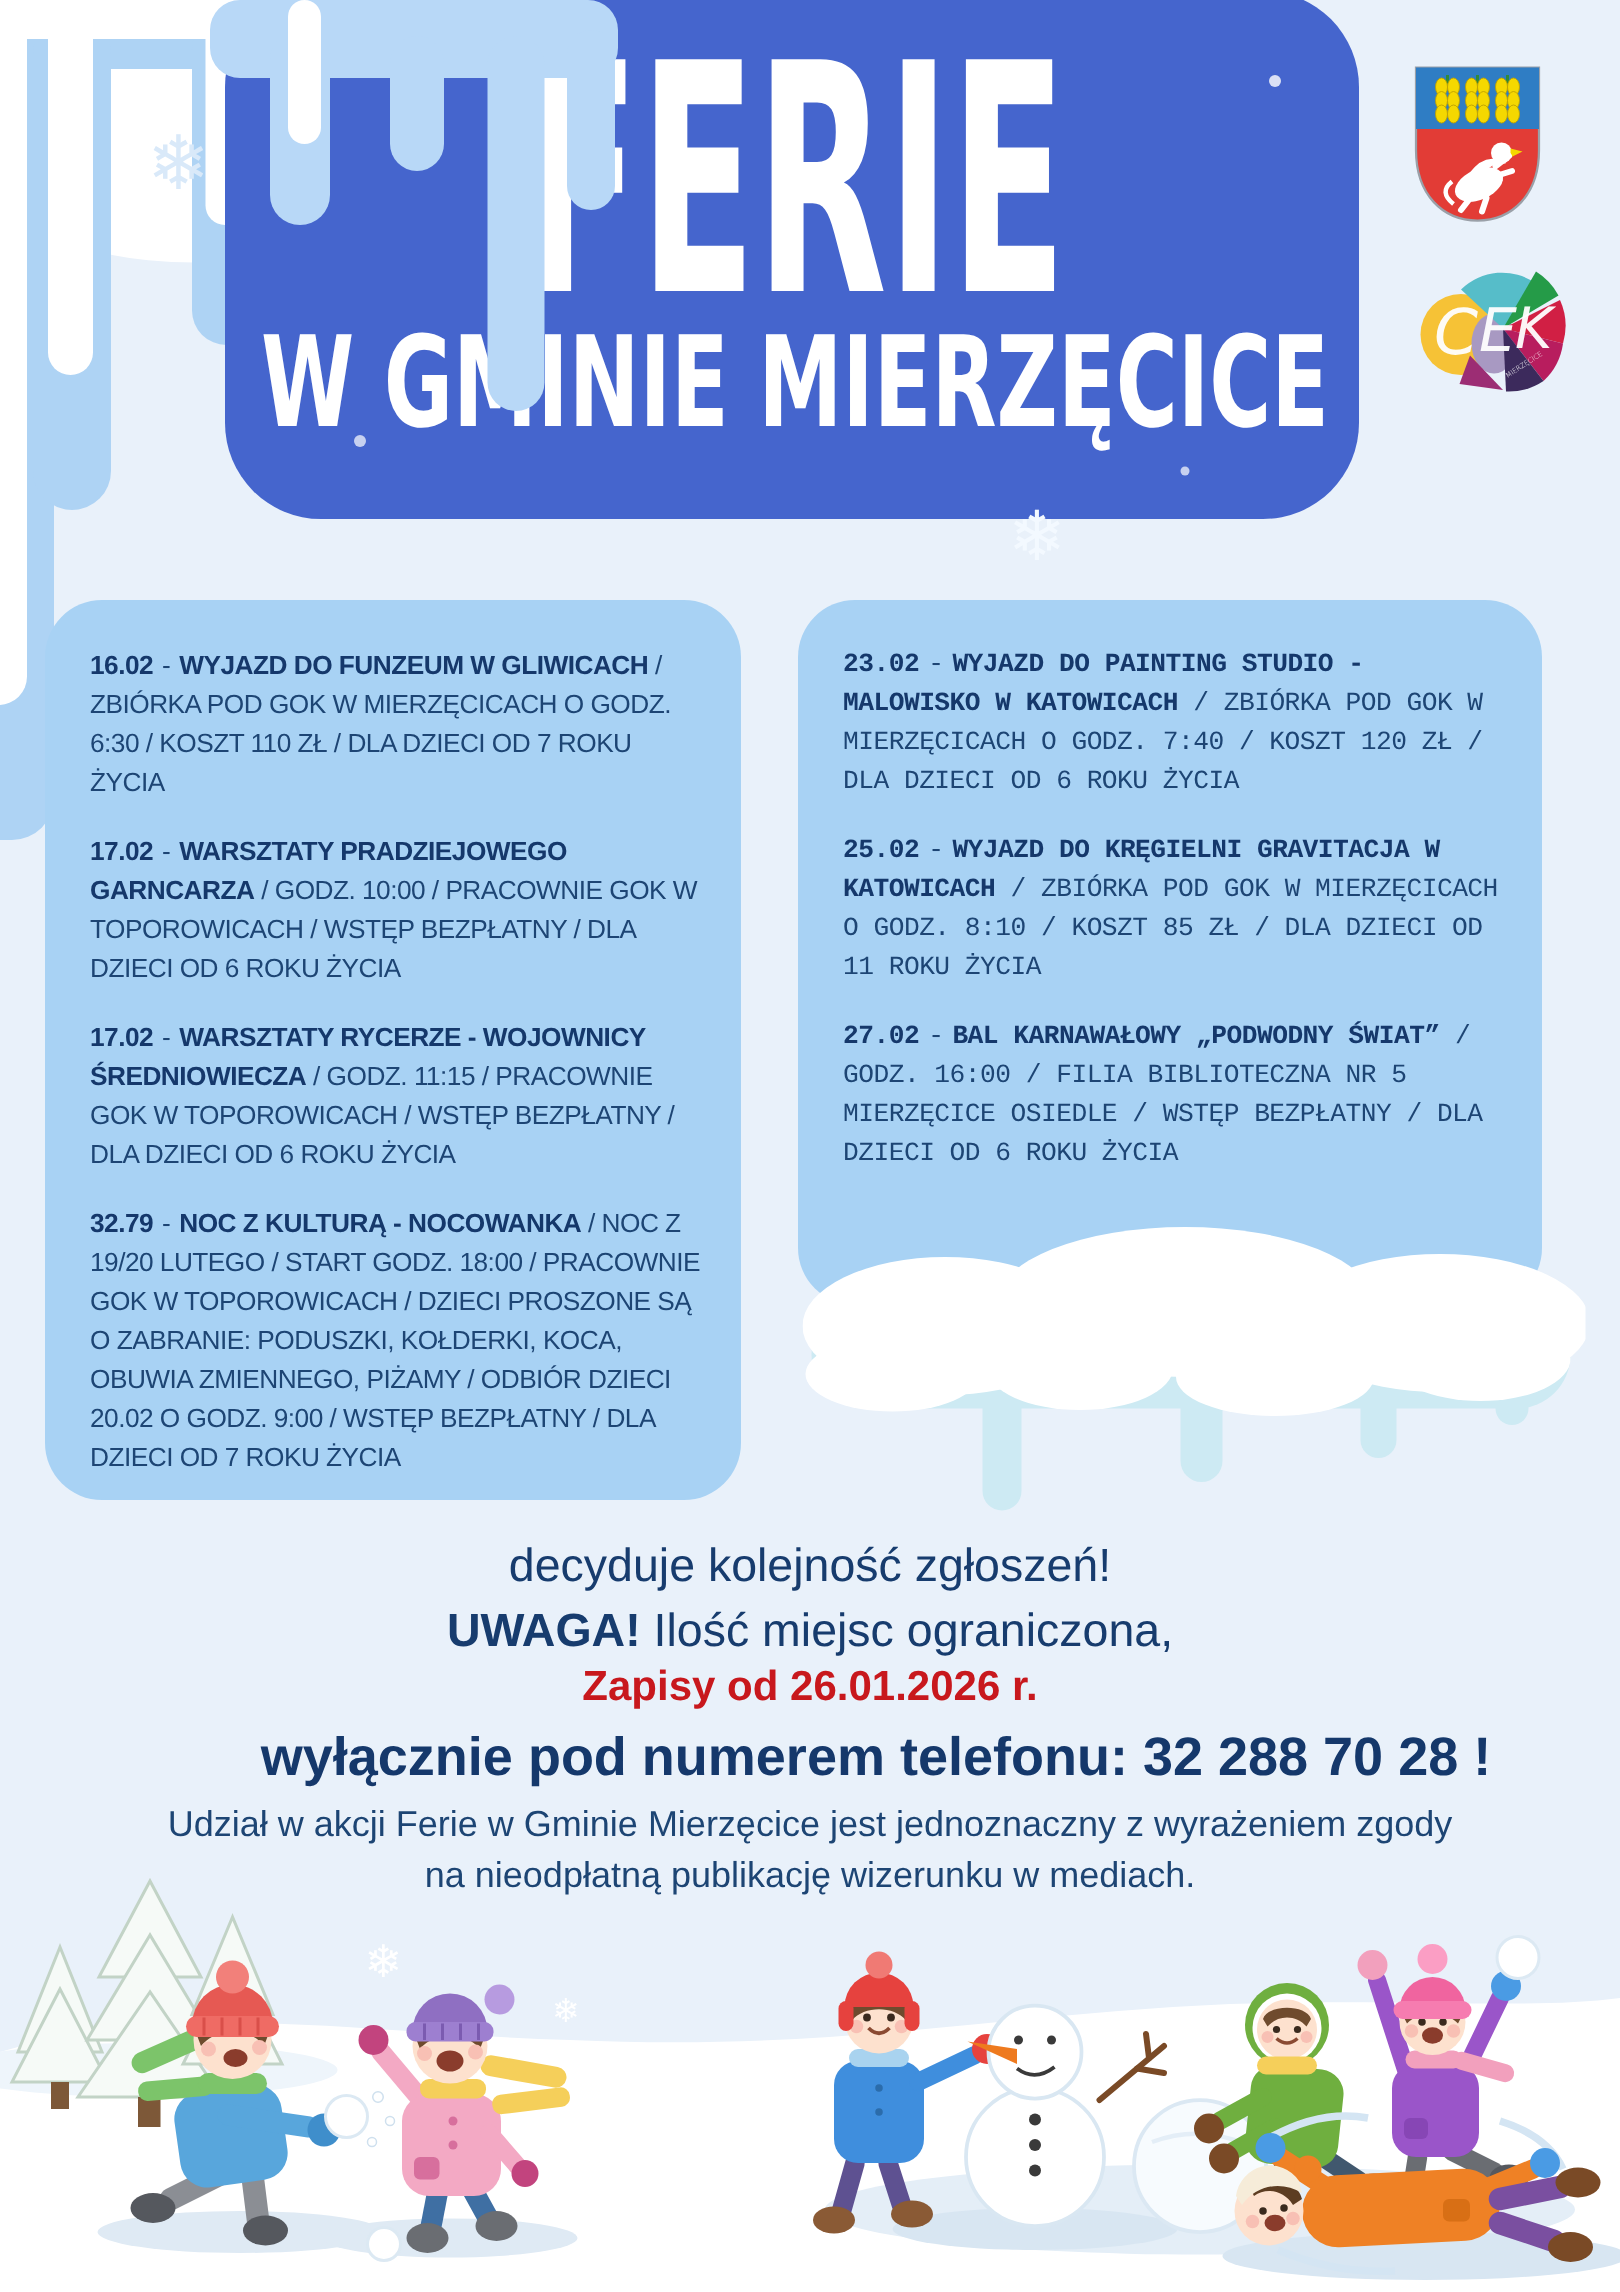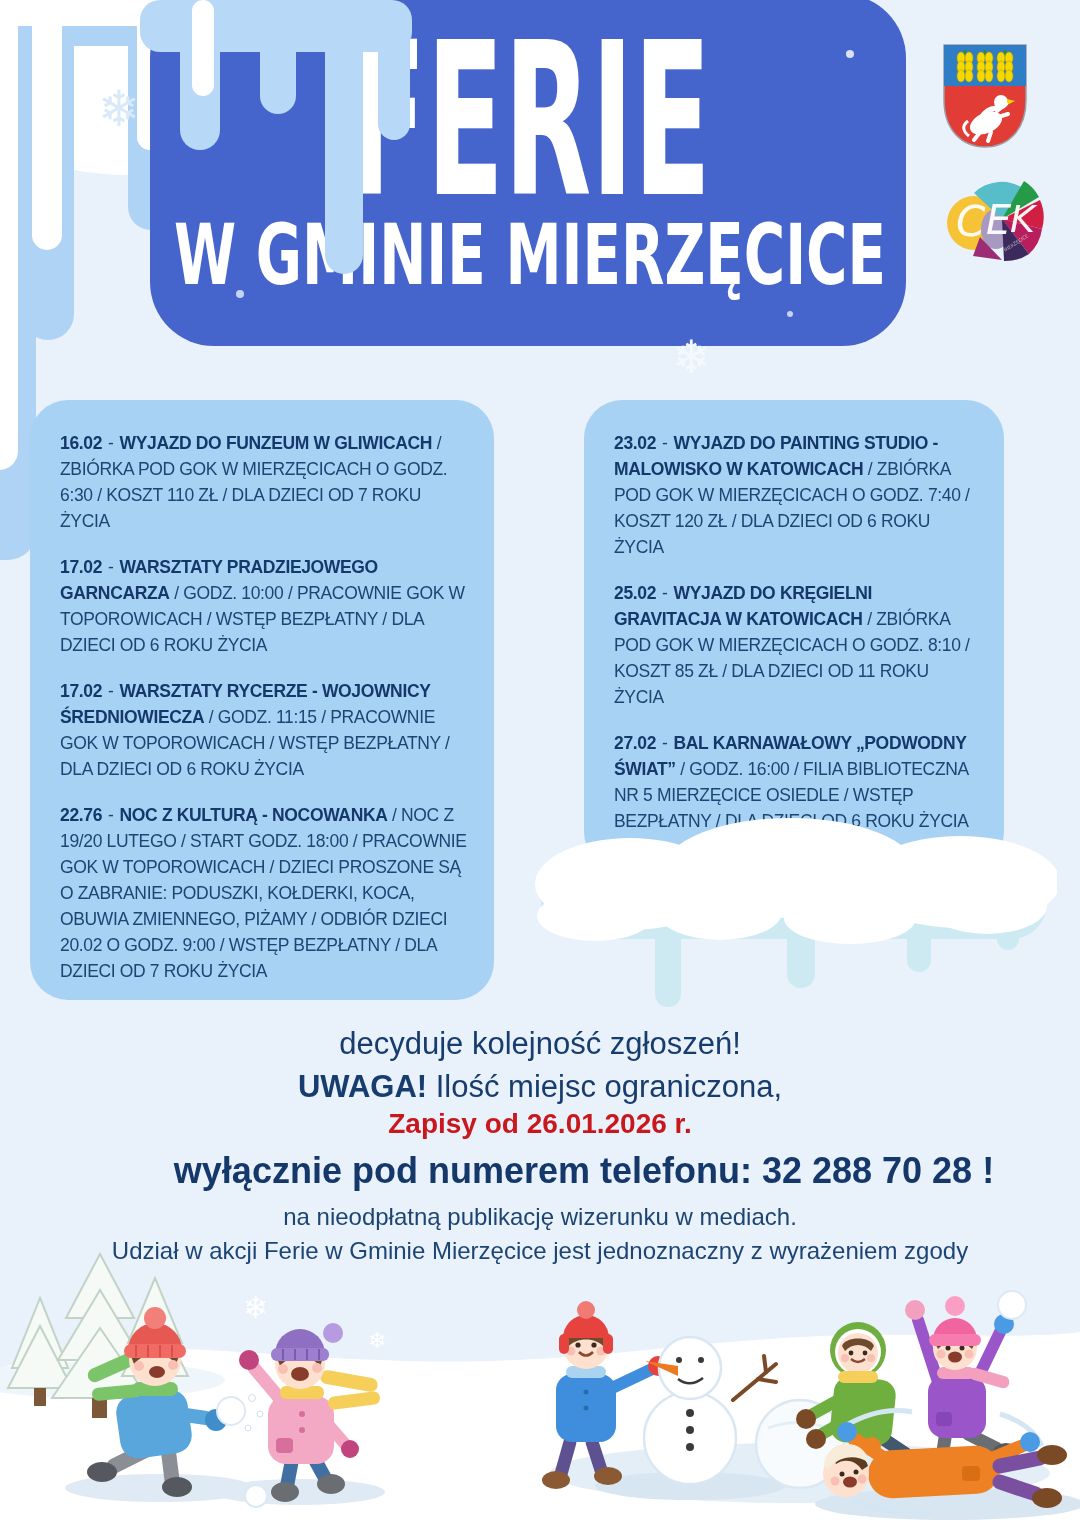--- a/index.html
+++ b/index.html
@@ -7,21 +7,21 @@
   .poster{position:relative;width:1080px;height:1528px;margin:0 auto;background:#e9f1fa;overflow:hidden;}
   .deco{position:absolute;pointer-events:none;}
   
   .title-card{position:absolute;left:150px;top:-6px;width:756px;height:352px;background:#4565cd;border-radius:64px;}
   .title-svg{position:absolute;left:0;top:0;width:100%;height:100%;}
   .title-svg text{fill:#ffffff;font-family:"DejaVu Sans",sans-serif;font-weight:bold;}
   
   .panel{position:absolute;background:#a8d2f4;border-radius:38px;padding:30px 26px 24px 30px;box-sizing:border-box;
          color:#1d4574;font-size:17.5px;line-height:26px;letter-spacing:-0.35px;}
   .panel-left{left:30px;top:400px;width:464px;height:600px;}
-  .panel-right{left:584px;top:400px;width:420px;height:470px;}
+  .panel-right{left:532px;top:400px;width:496px;height:470px;font-family:Liberation Mono, monospace;}
   .event{margin:0 0 20px 0;}
   .event:last-child{margin-bottom:0;}
   .ev-date,.ev-title{font-weight:700;color:#15386b;}
   .ev-dash{margin:0 6px;color:#1d4574;}
   .ev-details{color:#1d4574;}
   
   .notice{position:absolute;left:0;top:1022px;width:1080px;text-align:center;color:#173c6e;font-size:31px;line-height:43px;}
   .notice .b{font-weight:700;}
   .signup-red{position:absolute;left:0;top:1108px;width:1080px;text-align:center;color:#c8181d;font-size:28px;font-weight:700;}
   .signup-phone{position:absolute;left:0;top:1150px;width:1080px;text-align:center;color:#15386b;font-size:36px;font-weight:700;margin-left:44px;}
@@ -154,21 +154,21 @@
     </g>
   </svg>
 
   <div class="panel panel-left">
     <p class="event"><b class="ev-date">16.02</b><span class="ev-dash">-</span><b class="ev-title">WYJAZD DO FUNZEUM W GLIWICACH</b>
       <span class="ev-details">/ ZBIÓRKA POD GOK W MIERZĘCICACH O GODZ. 6:30 / KOSZT 110 ZŁ / DLA DZIECI OD 7 ROKU ŻYCIA</span></p>
     <p class="event"><b class="ev-date">17.02</b><span class="ev-dash">-</span><b class="ev-title">WARSZTATY PRADZIEJOWEGO GARNCARZA</b>
       <span class="ev-details">/ GODZ. 10:00 / PRACOWNIE GOK W TOPOROWICACH / WSTĘP BEZPŁATNY / DLA DZIECI OD 6 ROKU ŻYCIA</span></p>
     <p class="event"><b class="ev-date">17.02</b><span class="ev-dash">-</span><b class="ev-title">WARSZTATY RYCERZE - WOJOWNICY ŚREDNIOWIECZA</b>
       <span class="ev-details">/ GODZ. 11:15 / PRACOWNIE GOK W TOPOROWICACH / WSTĘP BEZPŁATNY / DLA DZIECI OD 6 ROKU ŻYCIA</span></p>
-    <p class="event"><b class="ev-date">22.76</b><span class="ev-dash">-</span><b class="ev-title">NOC Z KULTURĄ - NOCOWANKA</b>
+    <p class="event"><b class="ev-date">32.79</b><span class="ev-dash">-</span><b class="ev-title">NOC Z KULTURĄ - NOCOWANKA</b>
       <span class="ev-details">/ NOC Z 19/20 LUTEGO / START GODZ. 18:00 / PRACOWNIE GOK W TOPOROWICACH / DZIECI PROSZONE SĄ O ZABRANIE: PODUSZKI, KOŁDERKI, KOCA, OBUWIA ZMIENNEGO, PIŻAMY / ODBIÓR DZIECI 20.02 O GODZ. 9:00 / WSTĘP BEZPŁATNY / DLA DZIECI OD 7 ROKU ŻYCIA</span></p>
   </div>
 
   <div class="panel panel-right">
     <p class="event"><b class="ev-date">23.02</b><span class="ev-dash">-</span><b class="ev-title">WYJAZD DO PAINTING STUDIO - MALOWISKO W KATOWICACH</b>
       <span class="ev-details">/ ZBIÓRKA POD GOK W MIERZĘCICACH O GODZ. 7:40 / KOSZT 120 ZŁ / DLA DZIECI OD 6 ROKU ŻYCIA</span></p>
     <p class="event"><b class="ev-date">25.02</b><span class="ev-dash">-</span><b class="ev-title">WYJAZD DO KRĘGIELNI GRAVITACJA W KATOWICACH</b>
       <span class="ev-details">/ ZBIÓRKA POD GOK W MIERZĘCICACH O GODZ. 8:10 / KOSZT 85 ZŁ / DLA DZIECI OD 11 ROKU ŻYCIA</span></p>
     <p class="event"><b class="ev-date">27.02</b><span class="ev-dash">-</span><b class="ev-title">BAL KARNAWAŁOWY „PODWODNY ŚWIAT”</b>
       <span class="ev-details">/ GODZ. 16:00 / FILIA BIBLIOTECZNA NR 5 MIERZĘCICE OSIEDLE / WSTĘP BEZPŁATNY / DLA DZIECI OD 6 ROKU ŻYCIA</span></p>
@@ -194,22 +194,22 @@
     </g>
   </svg>
 
   <div class="notice">
     <div>decyduje kolejność zgłoszeń!</div>
     <div><span class="b">UWAGA!</span><span> Ilość miejsc ograniczona,</span></div>
   </div>
   <div class="signup-red">Zapisy od 26.01.2026 r.</div>
   <div class="signup-phone">wyłącznie pod numerem telefonu: 32 288 70 28 !</div>
   <div class="disclaimer">
+    <div>Udział w akcji Ferie w Gminie Mierzęcice jest jednoznaczny z wyrażeniem zgody</div>
     <div>na nieodpłatną publikację wizerunku w mediach.</div>
-    <div>Udział w akcji Ferie w Gminie Mierzęcice jest jednoznaczny z wyrażeniem zgody</div>
   </div>
 
   <svg class="scene" viewBox="0 0 1080 280">
 
     <path d="M0,120 C120,84 240,108 380,112 C560,120 660,95 820,88 C940,84 1020,92 1080,84 L1080,280 L0,280 Z" fill="#ffffff"></path>
     <ellipse cx="95" cy="132" rx="130" ry="18" fill="#eef5fb"></ellipse>
     <ellipse cx="800" cy="225" rx="250" ry="30" fill="#e4eef7"></ellipse>
     <ellipse cx="160" cy="240" rx="95" ry="14" fill="#dfeaf4"></ellipse>
     <ellipse cx="300" cy="244" rx="85" ry="13" fill="#dfeaf4"></ellipse>
     <ellipse cx="690" cy="238" rx="95" ry="14" fill="#d8e6f2"></ellipse>

